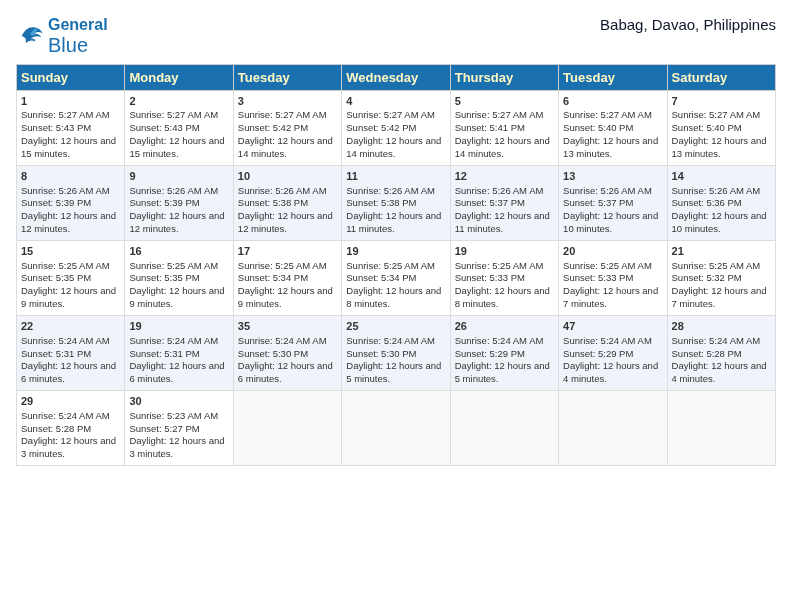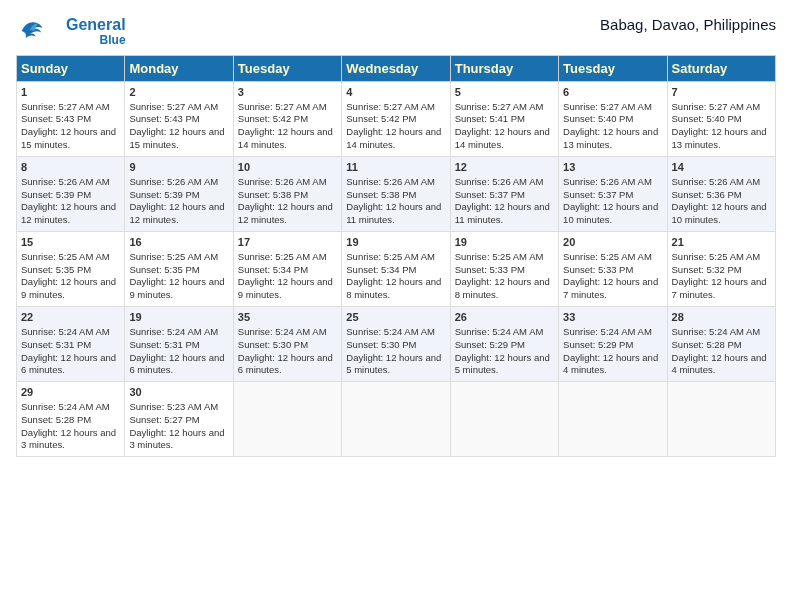--- a/index.html
+++ b/index.html
@@ -18,21 +18,21 @@
     }
     .header {
       display: flex;
       justify-content: space-between;
       align-items: flex-start;
       margin-bottom: 8px;
     }
     .logo {
       display: flex;
       align-items: center;
-      gap: 22px;
+      gap: 4px;
     }
     .logo-bird {
       width: 28px;
       height: 28px;
     }
     .title-block {
       text-align: right;
     }
     .title-main {
       font-size: 32px;
@@ -91,21 +91,21 @@
 
 <div class="page">
   <div class="header">
     <div class="logo">
       <svg class="logo-bird" viewBox="0 0 40 40" xmlns="http://www.w3.org/2000/svg">
         <path d="M8,20 Q15,5 28,8 Q35,10 38,16 Q30,12 22,18 Q32,14 36,22 Q28,18 20,24 Q26,22 28,28 Q20,24 14,30 Q16,22 8,20Z" fill="#1a6faf"></path>
         <path d="M20,18 Q24,10 32,8 Q28,14 26,20Z" fill="#4a9fd4"></path>
       </svg>
       <div>
         <div style="font-size:16px;font-weight:bold;color:#1a6faf;line-height:1.1;">General</div>
-        <div style="font-size:12px;font-weight:bold;color:#1a6faf;line-height:1.1;text-align:right;">Blue</div>
+        <div style="font-size:20px;font-weight:normal;color:#1a6faf;line-height:1.1;">Blue</div>
       </div>
     </div>
     <div class="title-block">
       <div class="title-sub">Babag, Davao, Philippines</div>
     </div>
   </div>
 
   <table>
     <thead>
       <tr>
@@ -145,21 +145,21 @@
           <td><span class="day-num">19</span><span>Sunrise: 5:25 AM AM</span><br><span>Sunset: 5:33 PM</span><br><span>Daylight: 12 hours and 8 minutes.</span></td>
           <td><span class="day-num">20</span><span>Sunrise: 5:25 AM AM</span><br><span>Sunset: 5:33 PM</span><br><span>Daylight: 12 hours and 7 minutes.</span></td>
           <td><span class="day-num">21</span><span>Sunrise: 5:25 AM AM</span><br><span>Sunset: 5:32 PM</span><br><span>Daylight: 12 hours and 7 minutes.</span></td>
         </tr>
         <tr>
           <td><span class="day-num">22</span><span>Sunrise: 5:24 AM AM</span><br><span>Sunset: 5:31 PM</span><br><span>Daylight: 12 hours and 6 minutes.</span></td>
           <td><span class="day-num">19</span><span>Sunrise: 5:24 AM AM</span><br><span>Sunset: 5:31 PM</span><br><span>Daylight: 12 hours and 6 minutes.</span></td>
           <td><span class="day-num">35</span><span>Sunrise: 5:24 AM AM</span><br><span>Sunset: 5:30 PM</span><br><span>Daylight: 12 hours and 6 minutes.</span></td>
           <td><span class="day-num">25</span><span>Sunrise: 5:24 AM AM</span><br><span>Sunset: 5:30 PM</span><br><span>Daylight: 12 hours and 5 minutes.</span></td>
           <td><span class="day-num">26</span><span>Sunrise: 5:24 AM AM</span><br><span>Sunset: 5:29 PM</span><br><span>Daylight: 12 hours and 5 minutes.</span></td>
-          <td><span class="day-num">33</span><span>Sunrise: 5:24 AM AM</span><br><span>Sunset: 5:29 PM</span><br><span>Daylight: 12 hours and 4 minutes.</span></td>
+          <td><span class="day-num">47</span><span>Sunrise: 5:24 AM AM</span><br><span>Sunset: 5:29 PM</span><br><span>Daylight: 12 hours and 4 minutes.</span></td>
           <td><span class="day-num">28</span><span>Sunrise: 5:24 AM AM</span><br><span>Sunset: 5:28 PM</span><br><span>Daylight: 12 hours and 4 minutes.</span></td>
         </tr>
         <tr>
           <td><span class="day-num">29</span><span>Sunrise: 5:24 AM AM</span><br><span>Sunset: 5:28 PM</span><br><span>Daylight: 12 hours and 3 minutes.</span></td>
           <td><span class="day-num">30</span><span>Sunrise: 5:23 AM AM</span><br><span>Sunset: 5:27 PM</span><br><span>Daylight: 12 hours and 3 minutes.</span></td>
           <td class="empty-cell"></td>
           <td class="empty-cell"></td>
           <td class="empty-cell"></td>
           <td class="empty-cell"></td>
           <td class="empty-cell"></td>

